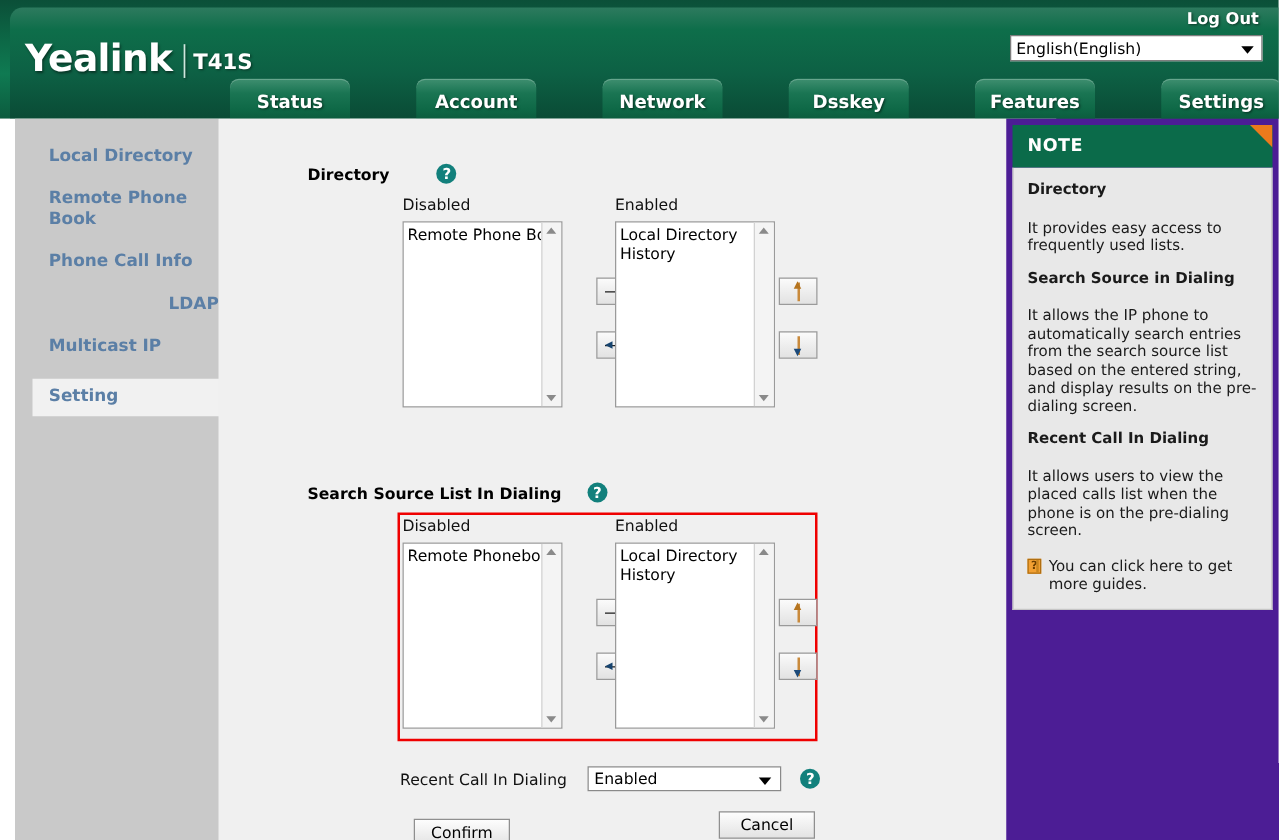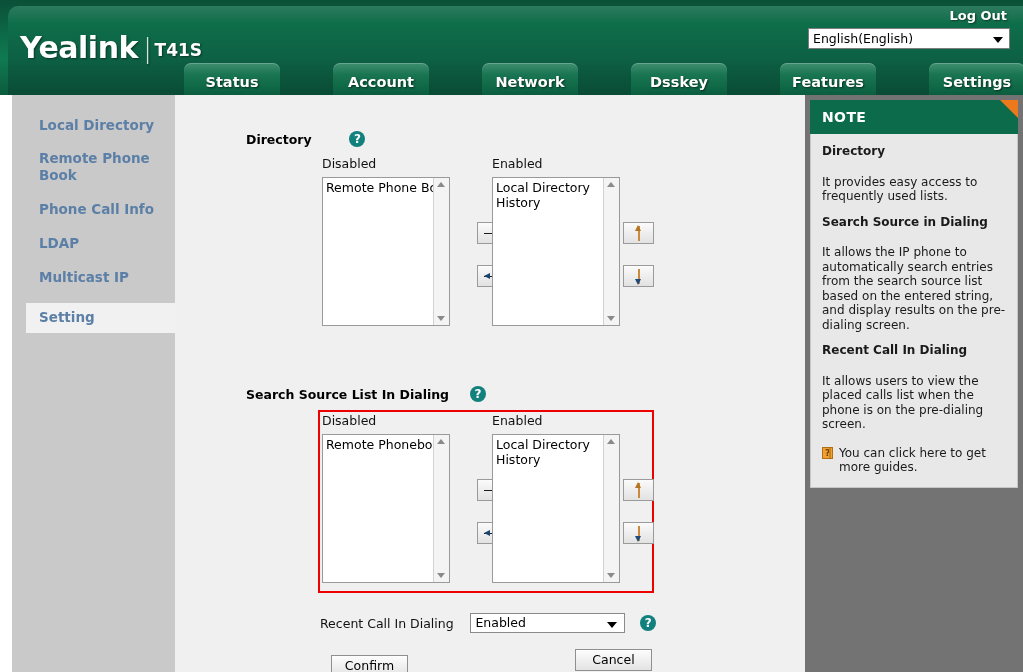--- a/index.html
+++ b/index.html
@@ -156,21 +156,21 @@
     font-size: 13.5px;
     font-weight: bold;
     padding: 0 0 0 27px;
     line-height: 17px;
     cursor: pointer;
     position: relative;
   }
   .side-item.i0 { margin-top: 22px; }
   .side-item.i1 { margin-top: 16px; }
   .side-item.i2 { margin-top: 17px; }
-  .side-item.i3 { margin-top: 17px; }
+  .side-item.i3 { margin-top: 17px; text-align: right; }
   .side-item.i4 { margin-top: 17px; }
   .side-item.active {
     margin-top: 17px;
     background: #f1f1f1;
     width: 175px;
     padding-top: 6px;
     padding-bottom: 7px;
     margin-left: 14px;
     padding-left: 13px;
   }
@@ -182,21 +182,21 @@
     width: 630px;
     height: 577px;
     background: #f0f0f0;
   }
   .rightcol {
     position: absolute;
     left: 805px;
     top: 0;
     width: 218px;
     height: 577px;
-    background: #737373;
+    background: #4c1d95;
   }
 
   
   .note-box {
     position: absolute;
     left: 5px;
     top: 5px;
     width: 208px;
   }
   .note-head {

